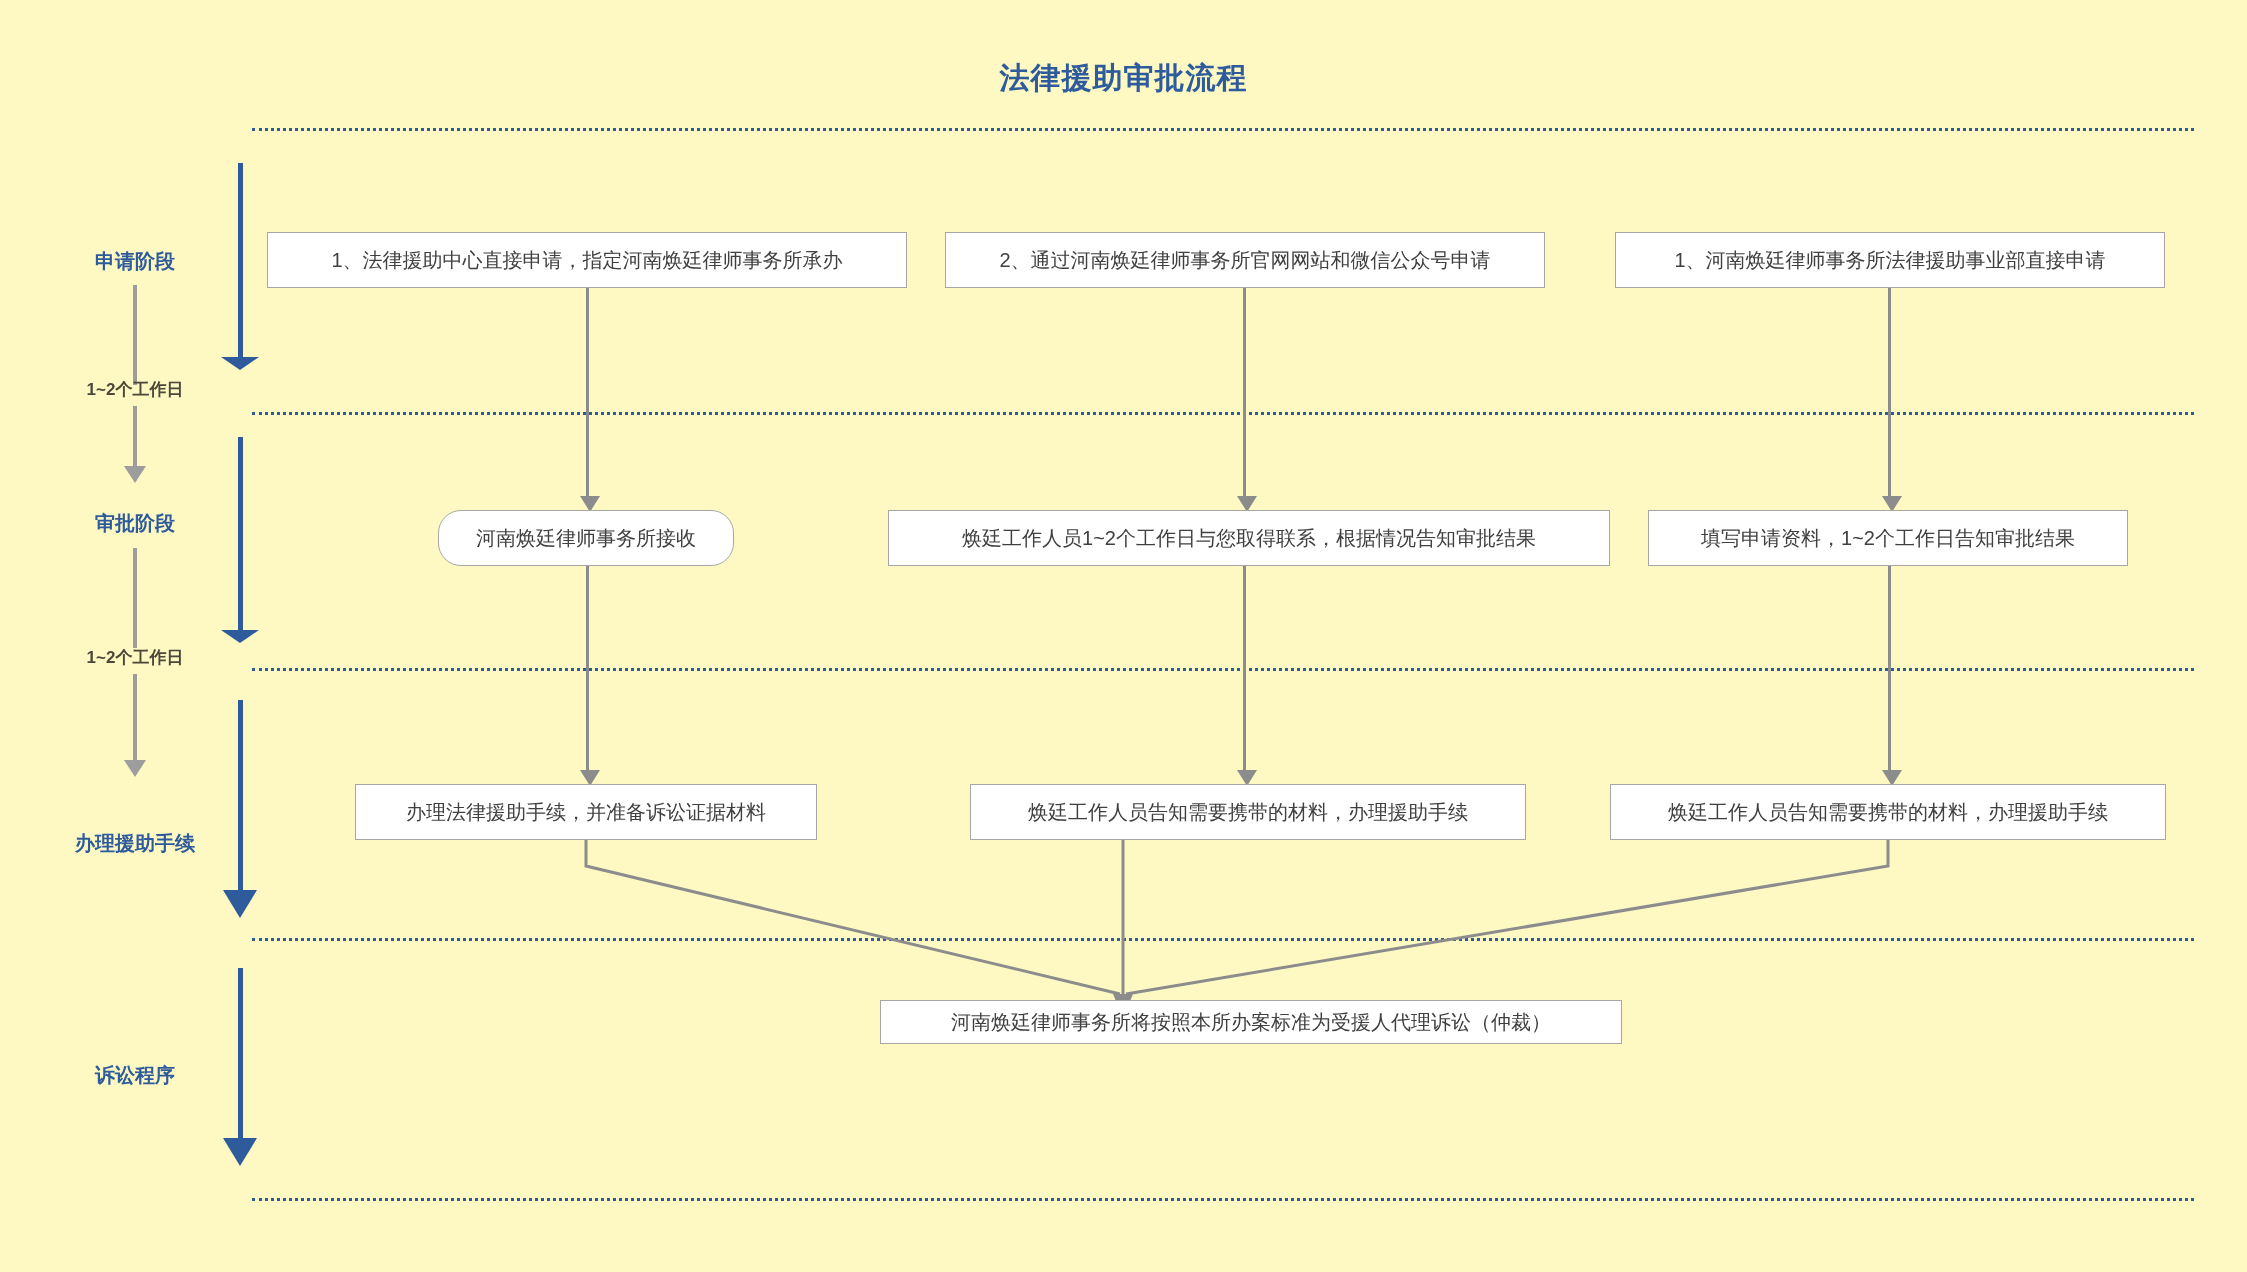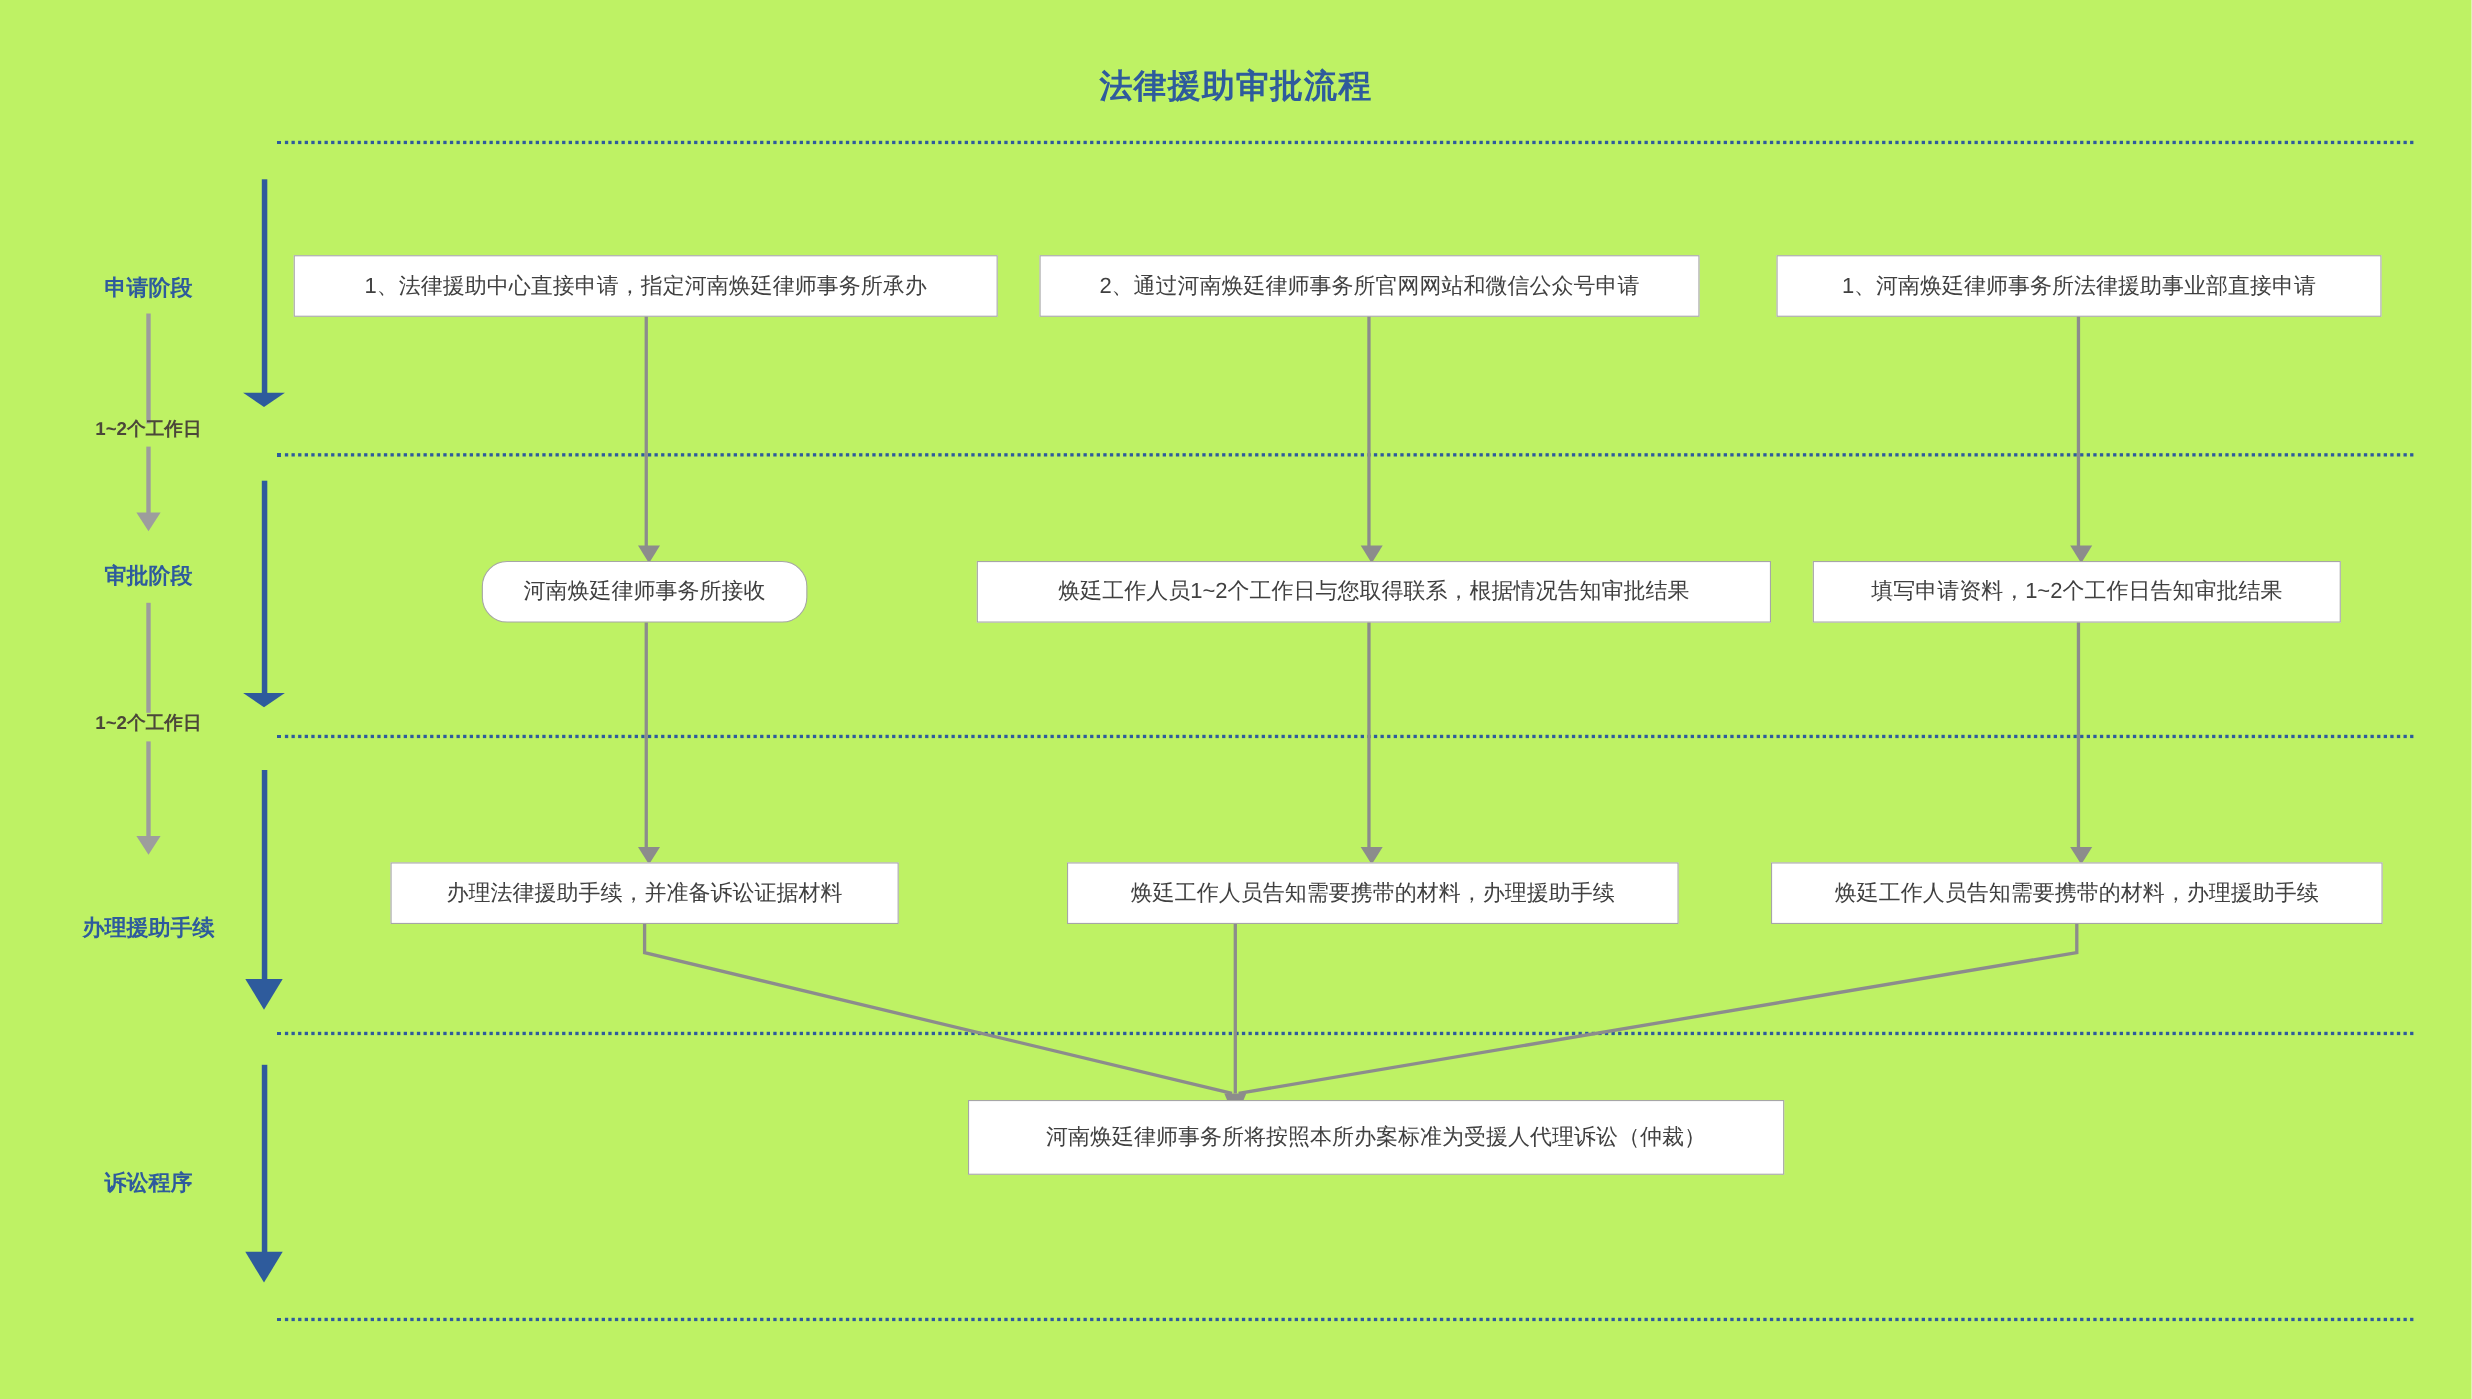--- a/index.html
+++ b/index.html
@@ -7,21 +7,21 @@
     padding: 0;
     background: #ffffff;
   }
   body {
     font-family: "Liberation Sans", "DejaVu Sans", sans-serif;
   }
   #canvas {
     position: relative;
     width: 2247px;
     height: 1272px;
-    background: #bef264;
+    background: #fef9c3;
     overflow: hidden;
   }
 
   
   .chart-title {
     position: absolute;
     left: 0;
     top: 58px;
     width: 2247px;
     text-align: center;
@@ -215,15 +215,15 @@
 
     <polyline points="586,840 586,866 1120,994" fill="none" stroke="#8c8c8c" stroke-width="3"></polyline>
 
     <polyline points="1888,840 1888,866 1126,994" fill="none" stroke="#8c8c8c" stroke-width="3"></polyline>
 
     <line x1="1123" y1="840" x2="1123" y2="994" stroke="#8c8c8c" stroke-width="3"></line>
 
     <polygon points="1113,994 1133,994 1123,1018" fill="#8c8c8c"></polygon>
   </svg>
 
-  <div class="node" style="left:880px; top:1000px; width:742px; height:68px;">河南焕廷律师事务所将按照本所办案标准为受援人代理诉讼（仲裁）</div>
+  <div class="node" style="left:880px; top:1000px; width:742px; height:44px;">河南焕廷律师事务所将按照本所办案标准为受援人代理诉讼（仲裁）</div>
 
 </div>
 
 </body></html>

